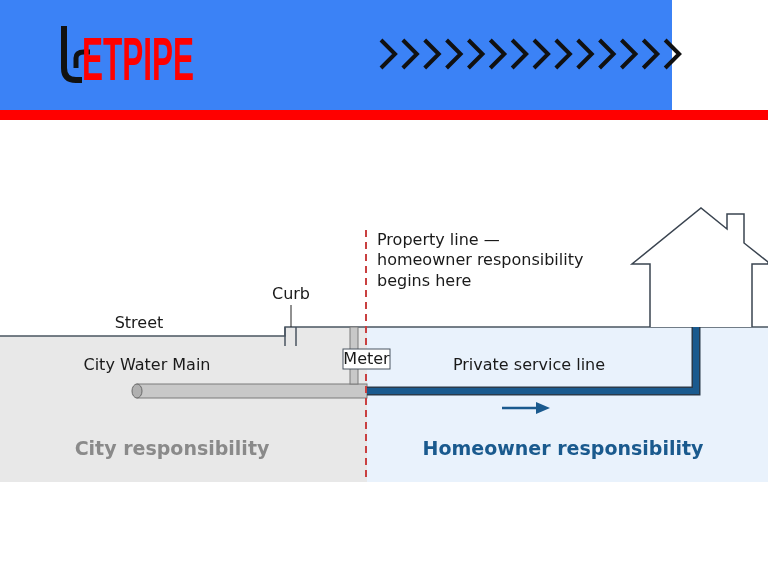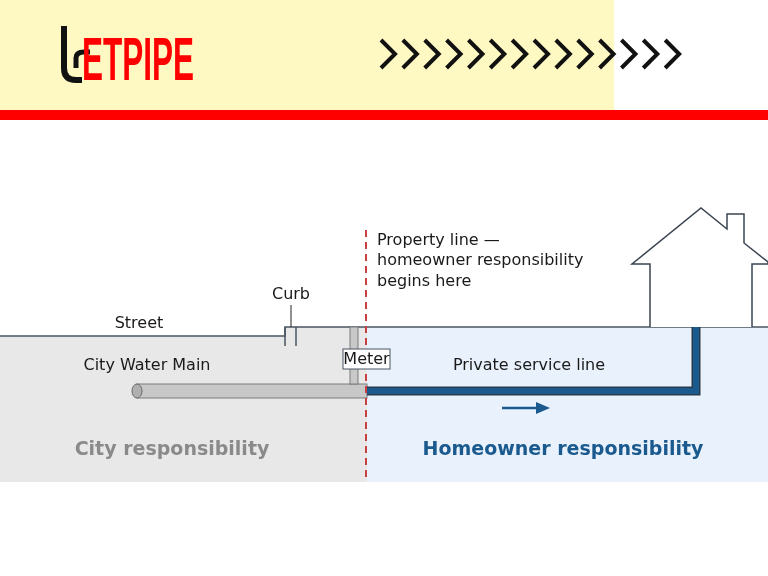--- a/index.html
+++ b/index.html
@@ -1,18 +1,18 @@
 <!DOCTYPE html>
 <html><head>
 <meta charset="utf-8">
 <style>
   html, body { margin:0; padding:0; }
   body { width:768px; height:576px; background:#ffffff; position:relative; overflow:hidden;
          font-family:"DejaVu Sans", sans-serif; }
-  #header { position:absolute; left:0; top:0; width:614px; height:110px; background:#fef9c3; }
+  #header { position:absolute; left:0; top:0; width:672px; height:110px; background:#3b82f6; }
   #logo { position:absolute; left:56px; top:22px; width:140px; height:64px; }
   #chevrons { position:absolute; left:378px; top:36px; width:306px; height:36px; }
   #red-band { position:absolute; left:0; top:110px; width:768px; height:10px; background:#ff0000; }
   #diagram { position:absolute; left:0; top:0; width:768px; height:576px; }
   .lbl { font-family:"DejaVu Sans", sans-serif; font-size:16px; fill:#1a1a1a; }
   .big { font-family:"DejaVu Sans", sans-serif; font-size:19px; font-weight:bold; }
 </style>
 </head>
 <body>
 

